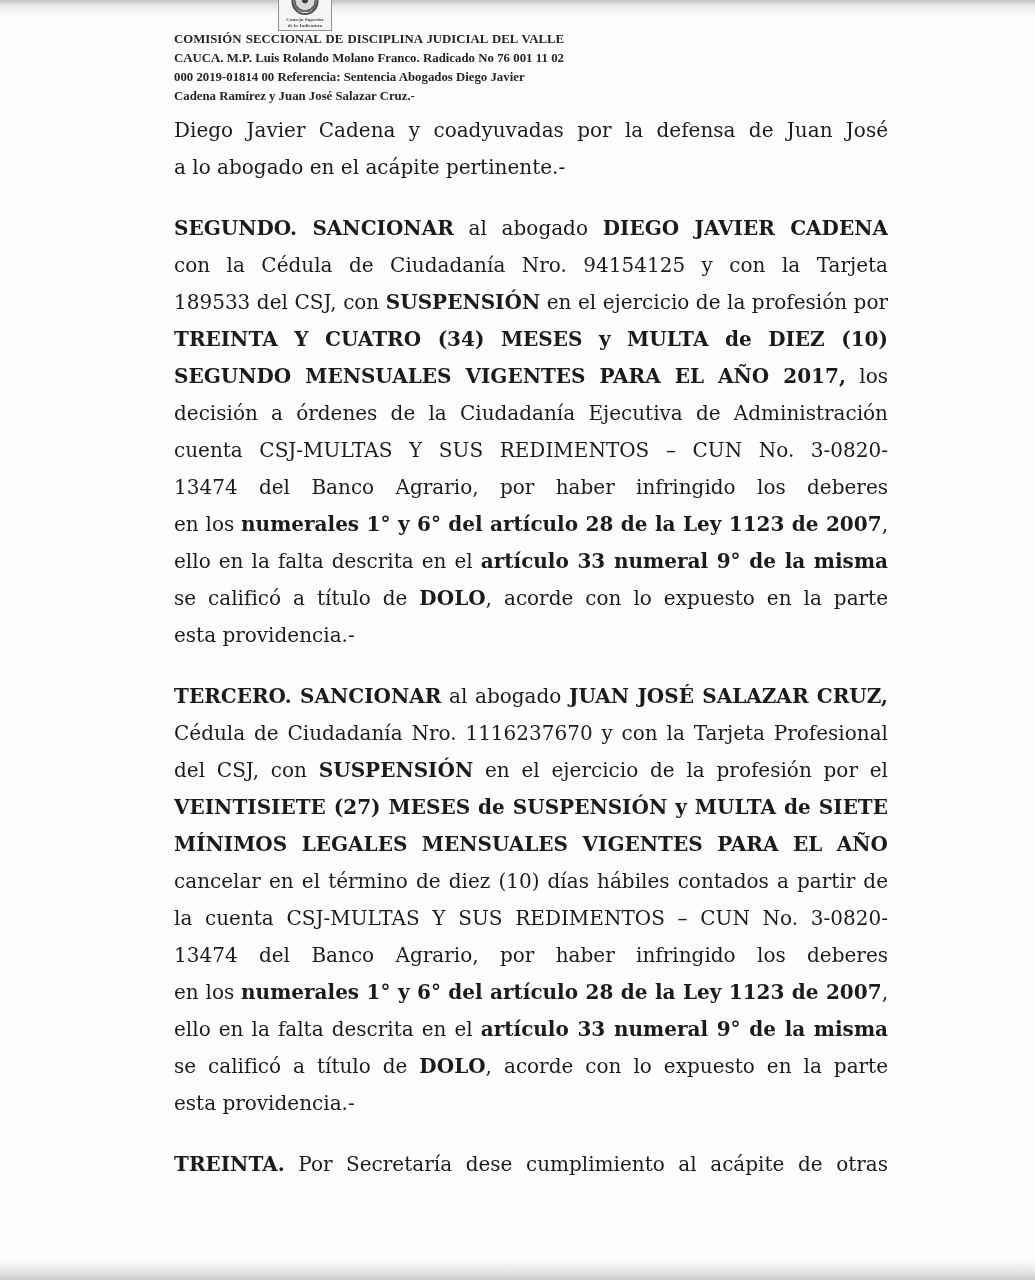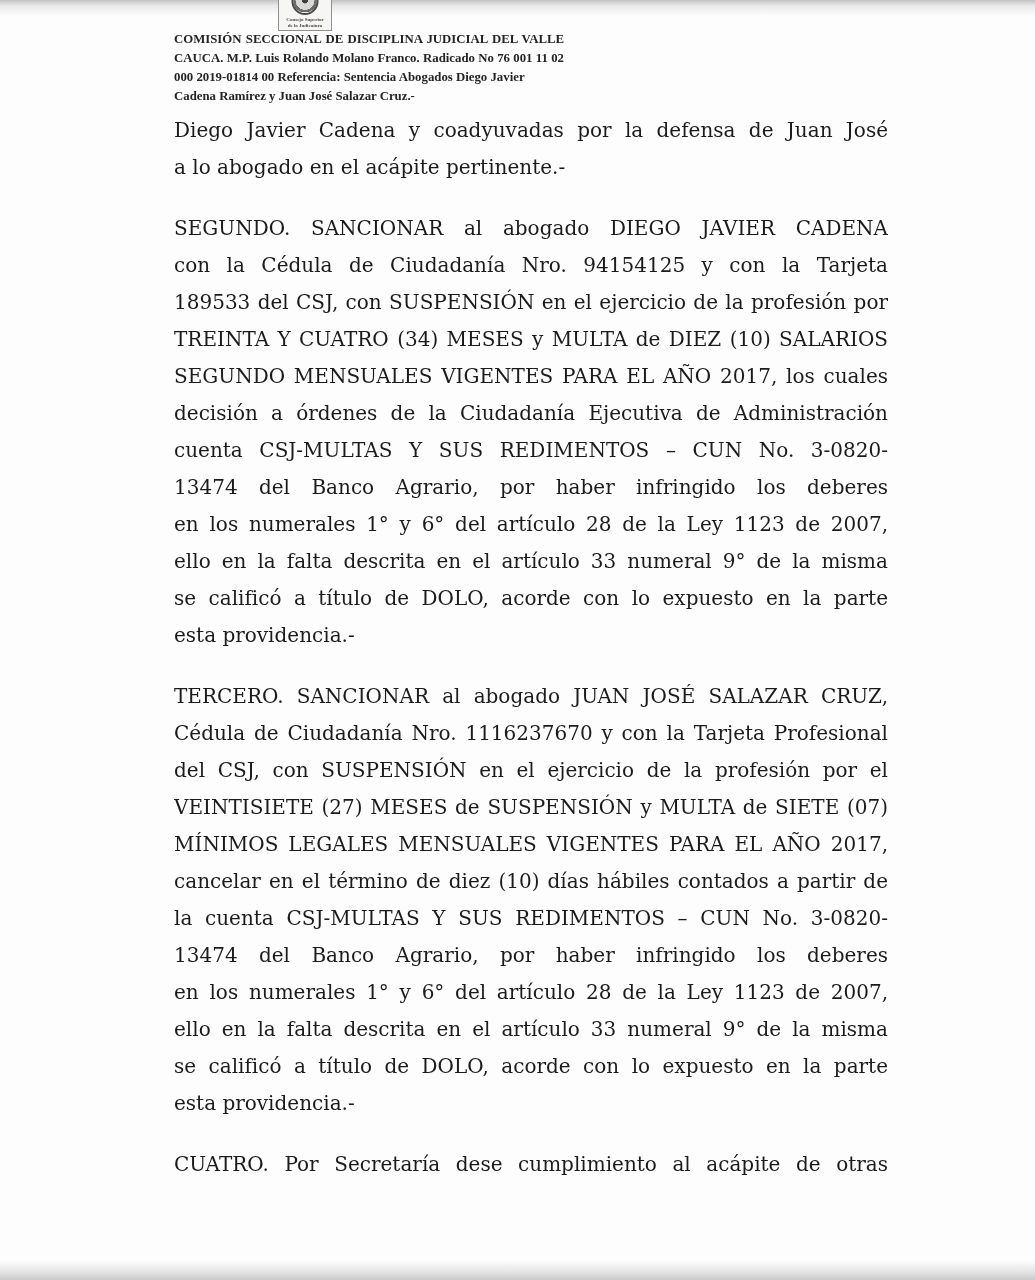--- a/index.html
+++ b/index.html
@@ -101,21 +101,21 @@
   .line {
     height: 37px;
     line-height: 37px;
     overflow: hidden;
     text-align: justify;
     text-align-last: justify;
   }
   .line.no-just {
     text-align-last: left;
   }
-  .line b { font-weight: normal; margin-top: 17px; }
+  .line b { font-weight: bold; margin-top: 17px; }
 </style>
 </head>
 <body>
 
 <div class="page">
   <div class="edge-shadow-top"></div>
 
   <div class="seal">
     <div class="seal-emblem"></div>
     <div class="seal-caption">Consejo Superior
@@ -156,18 +156,18 @@
         <div class="line"><b>MÍNIMOS LEGALES MENSUALES VIGENTES PARA EL AÑO 2017,</b><span> los cuales deberá</span></div>
         <div class="line"><span>cancelar en el término de diez (10) días hábiles contados a partir de la ejecutoria</span></div>
         <div class="line"><span>la cuenta CSJ-MULTAS Y SUS REDIMENTOS – CUN No. 3-0820-000640-8 convenio</span></div>
         <div class="line"><span>13474 del Banco Agrario, por haber infringido los deberes profesionales previstos</span></div>
         <div class="line"><span>en los </span><b>numerales 1° y 6° del artículo 28 de la Ley 1123 de 2007</b><span>, incurriendo con</span></div>
         <div class="line"><span>ello en la falta descrita en el </span><b>artículo 33 numeral 9° de la misma norma</b><span>, falta que</span></div>
         <div class="line"><span>se calificó a título de </span><b>DOLO</b><span>, acorde con lo expuesto en la parte considerativa de</span></div>
         <div class="line no-just"><span>esta providencia.-</span></div>
       </div>
       <div class="para">
-        <div class="line no-just"><b>CUATRO.</b><span> Por Secretaría dese cumplimiento al acápite de otras determinaciones.</span></div>
+        <div class="line no-just"><b>TREINTA.</b><span> Por Secretaría dese cumplimiento al acápite de otras determinaciones.</span></div>
       </div>
     </div>
 
   <div class="edge-shadow-bottom"></div>
 </div>
 
 </body></html>

